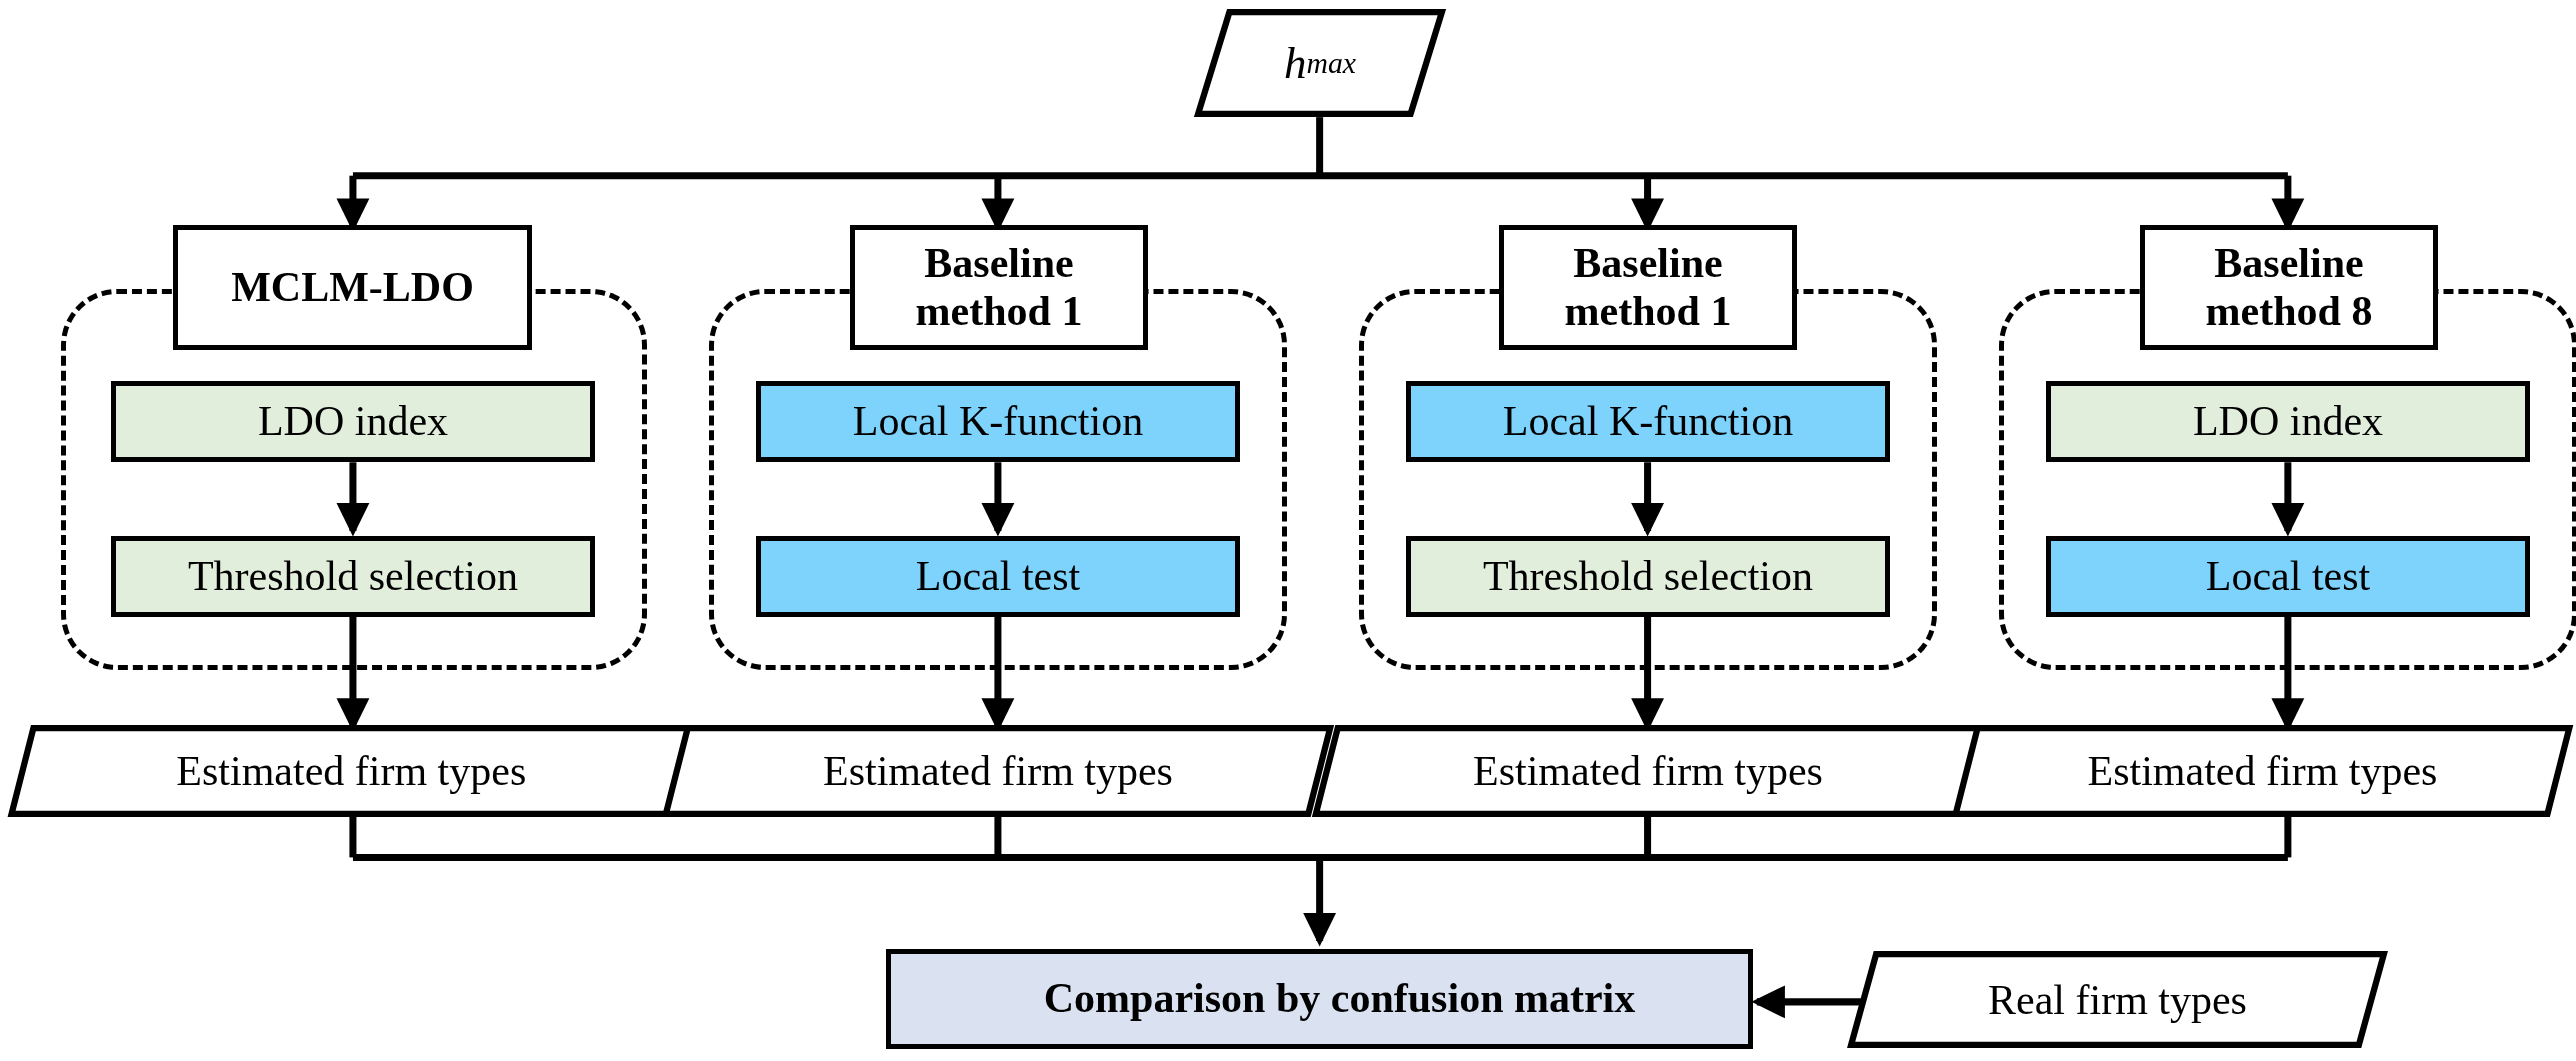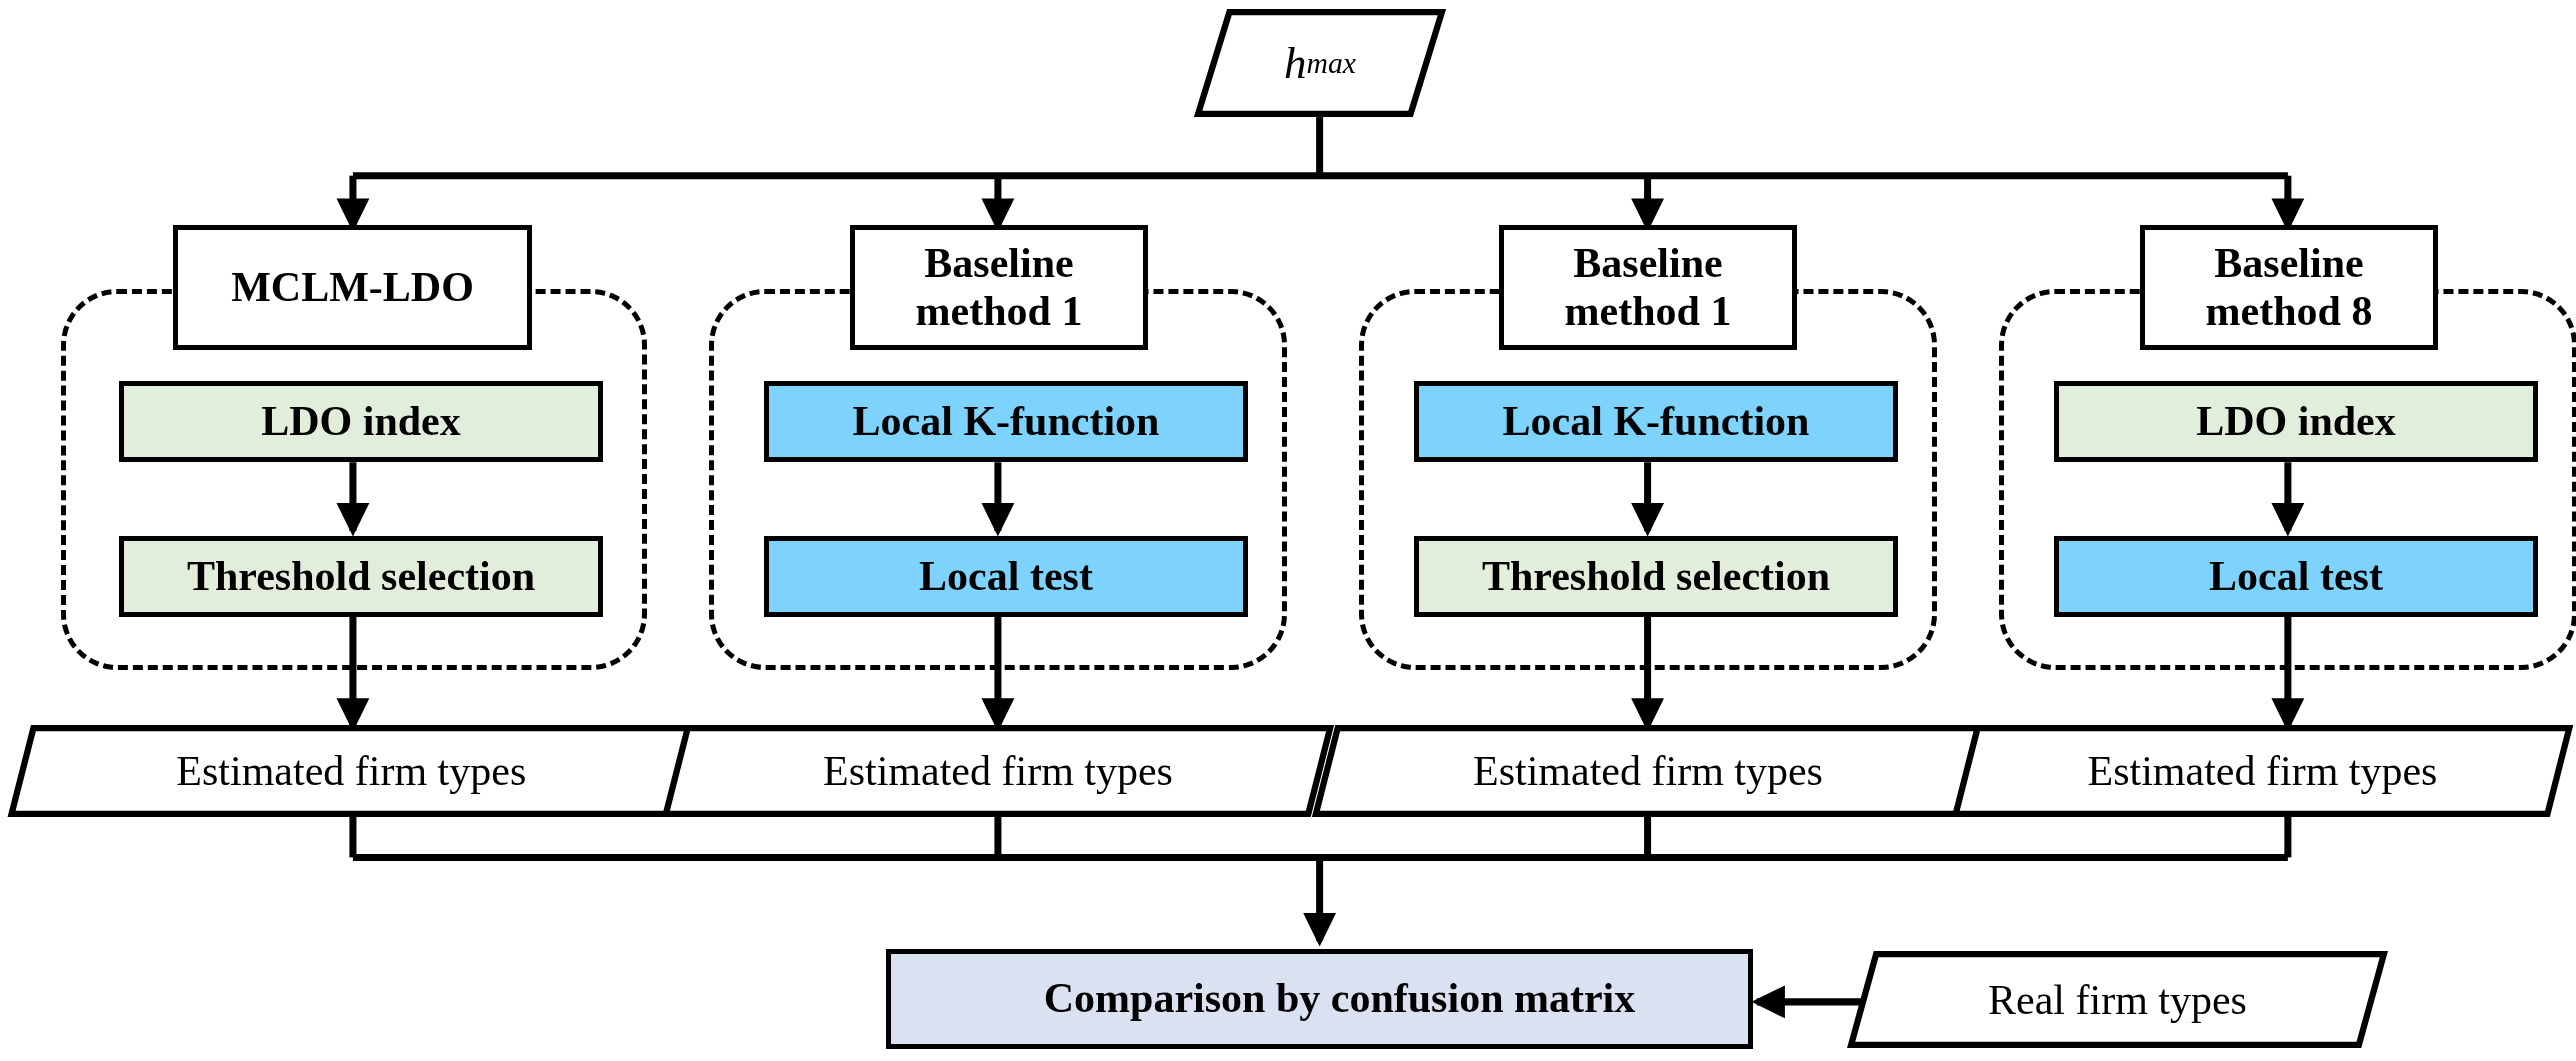--- a/index.html
+++ b/index.html
@@ -38,22 +38,21 @@
     z-index: 5;
   }
   .method-title {
     font-weight: bold;
     font-size: 42px;
     padding: 3.1px 11px;
   }
   .method-title span { display: block; }
   .stage {
     font-size: 42px;
-    font-weight: bold;
-    margin-left: 8px;
+    font-weight: normal;
   }
   .stage.green { background: #e2eedc; }
   .stage.peach { background: #7dd3fc; }
   .compare {
     font-weight: bold;
     font-size: 42px;
     background: #dae2f2;
   }
   .para-wrap {
     position: absolute;

